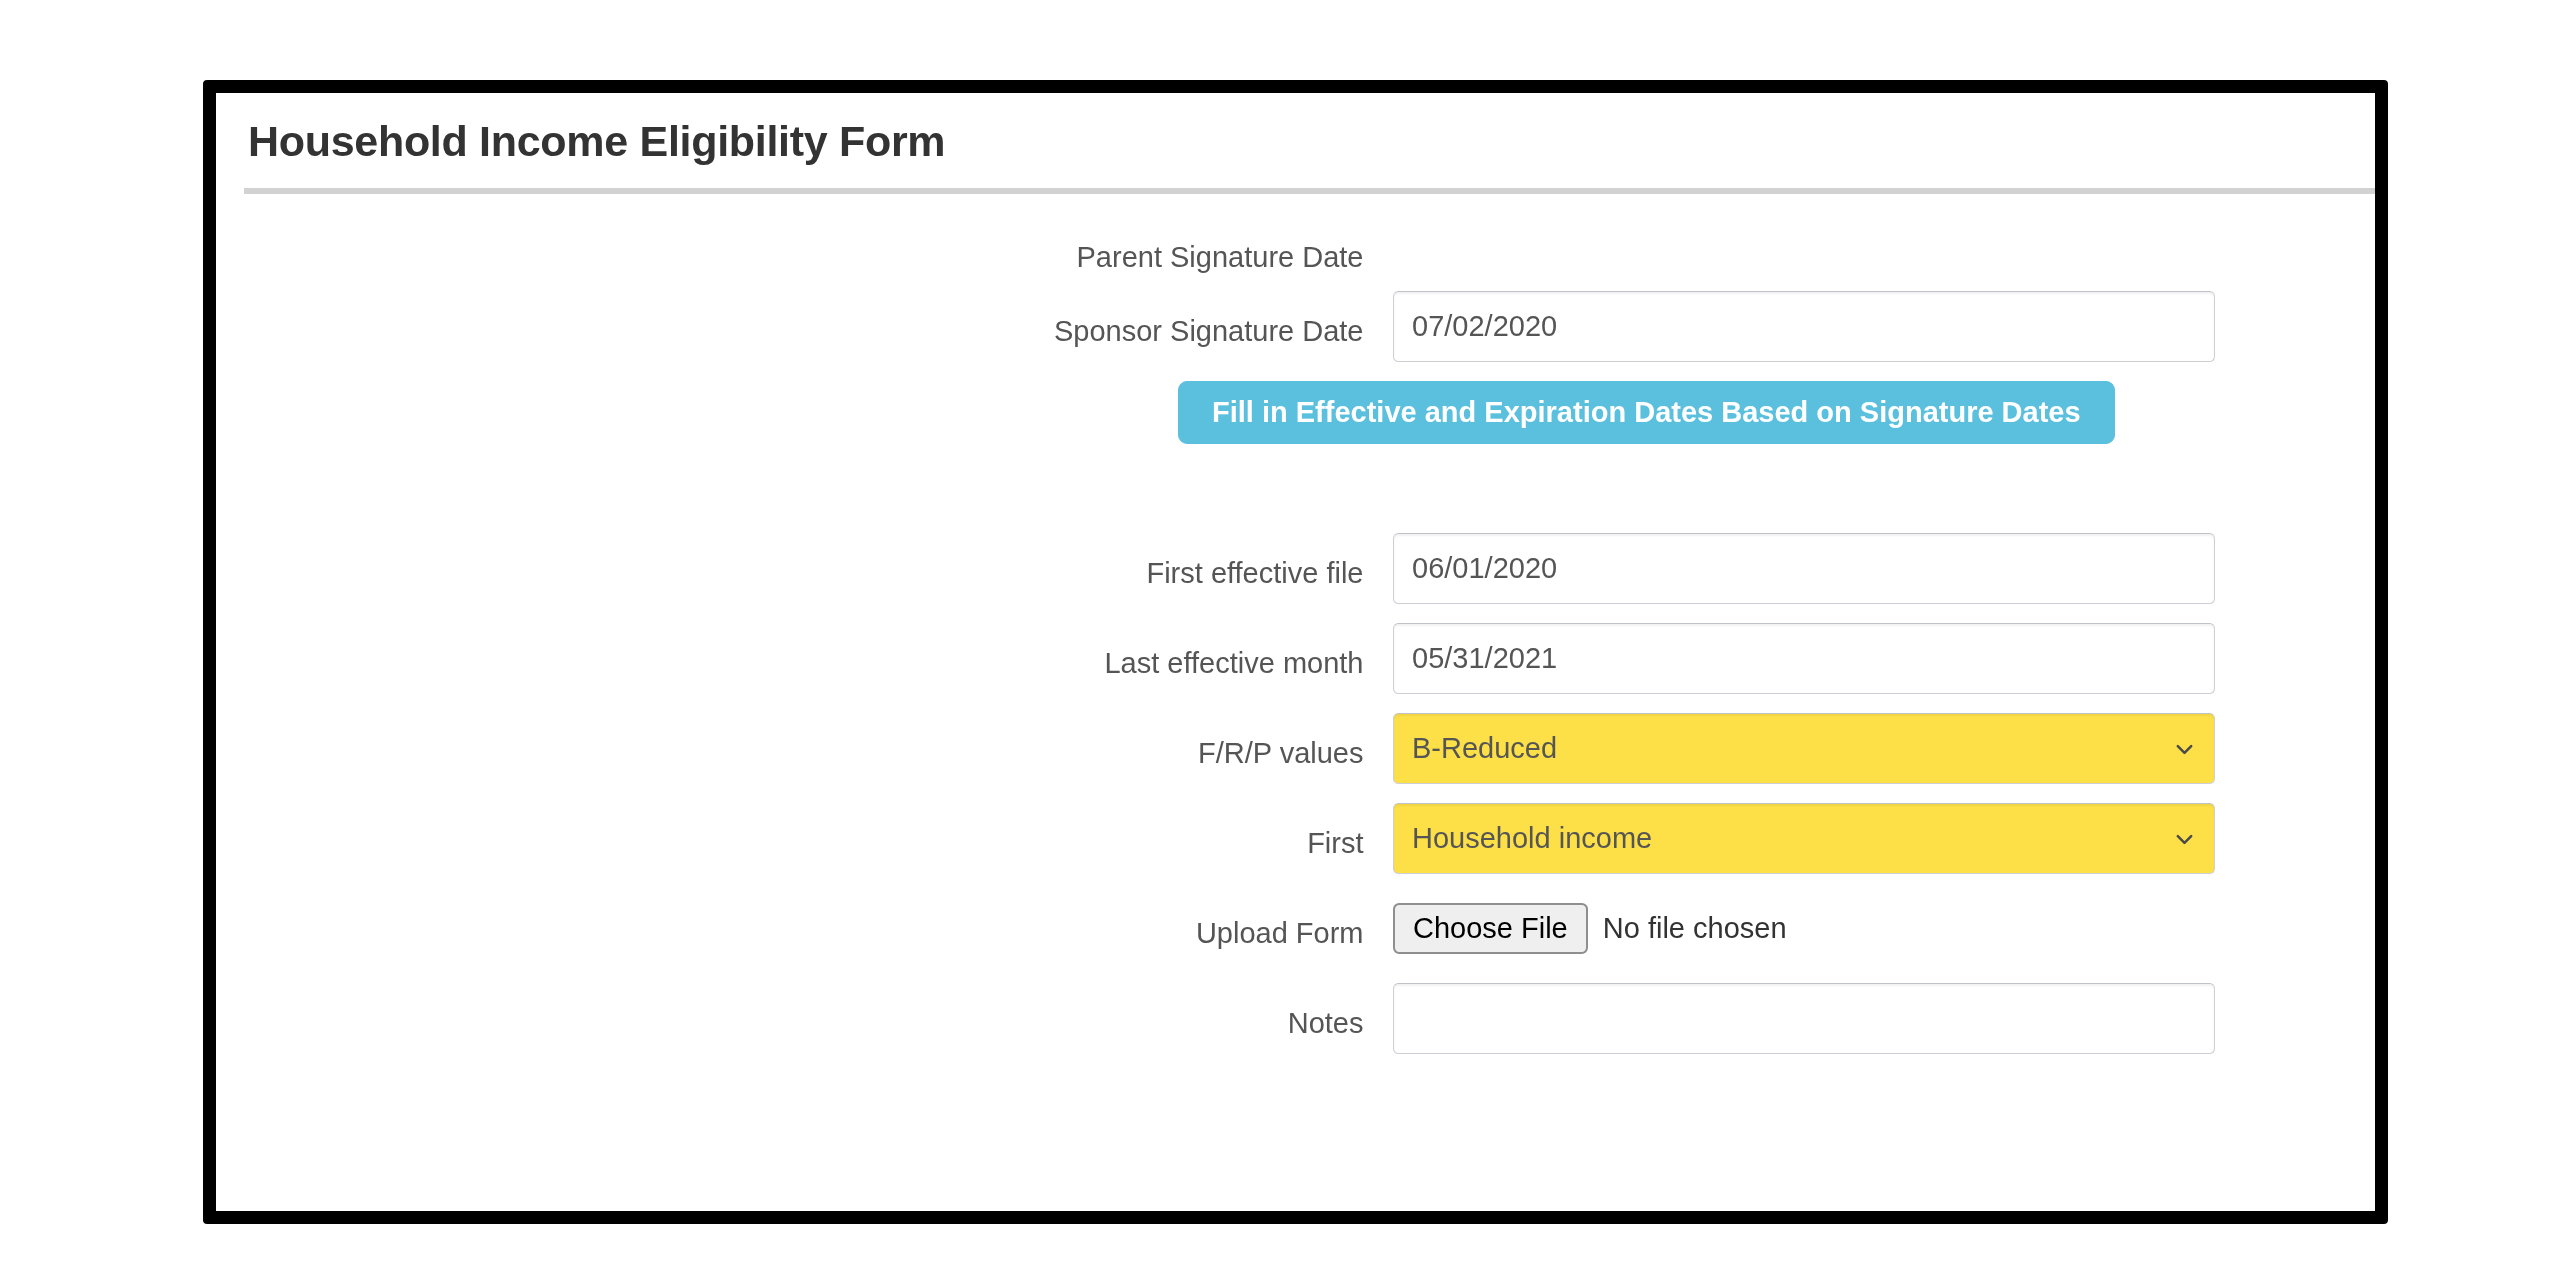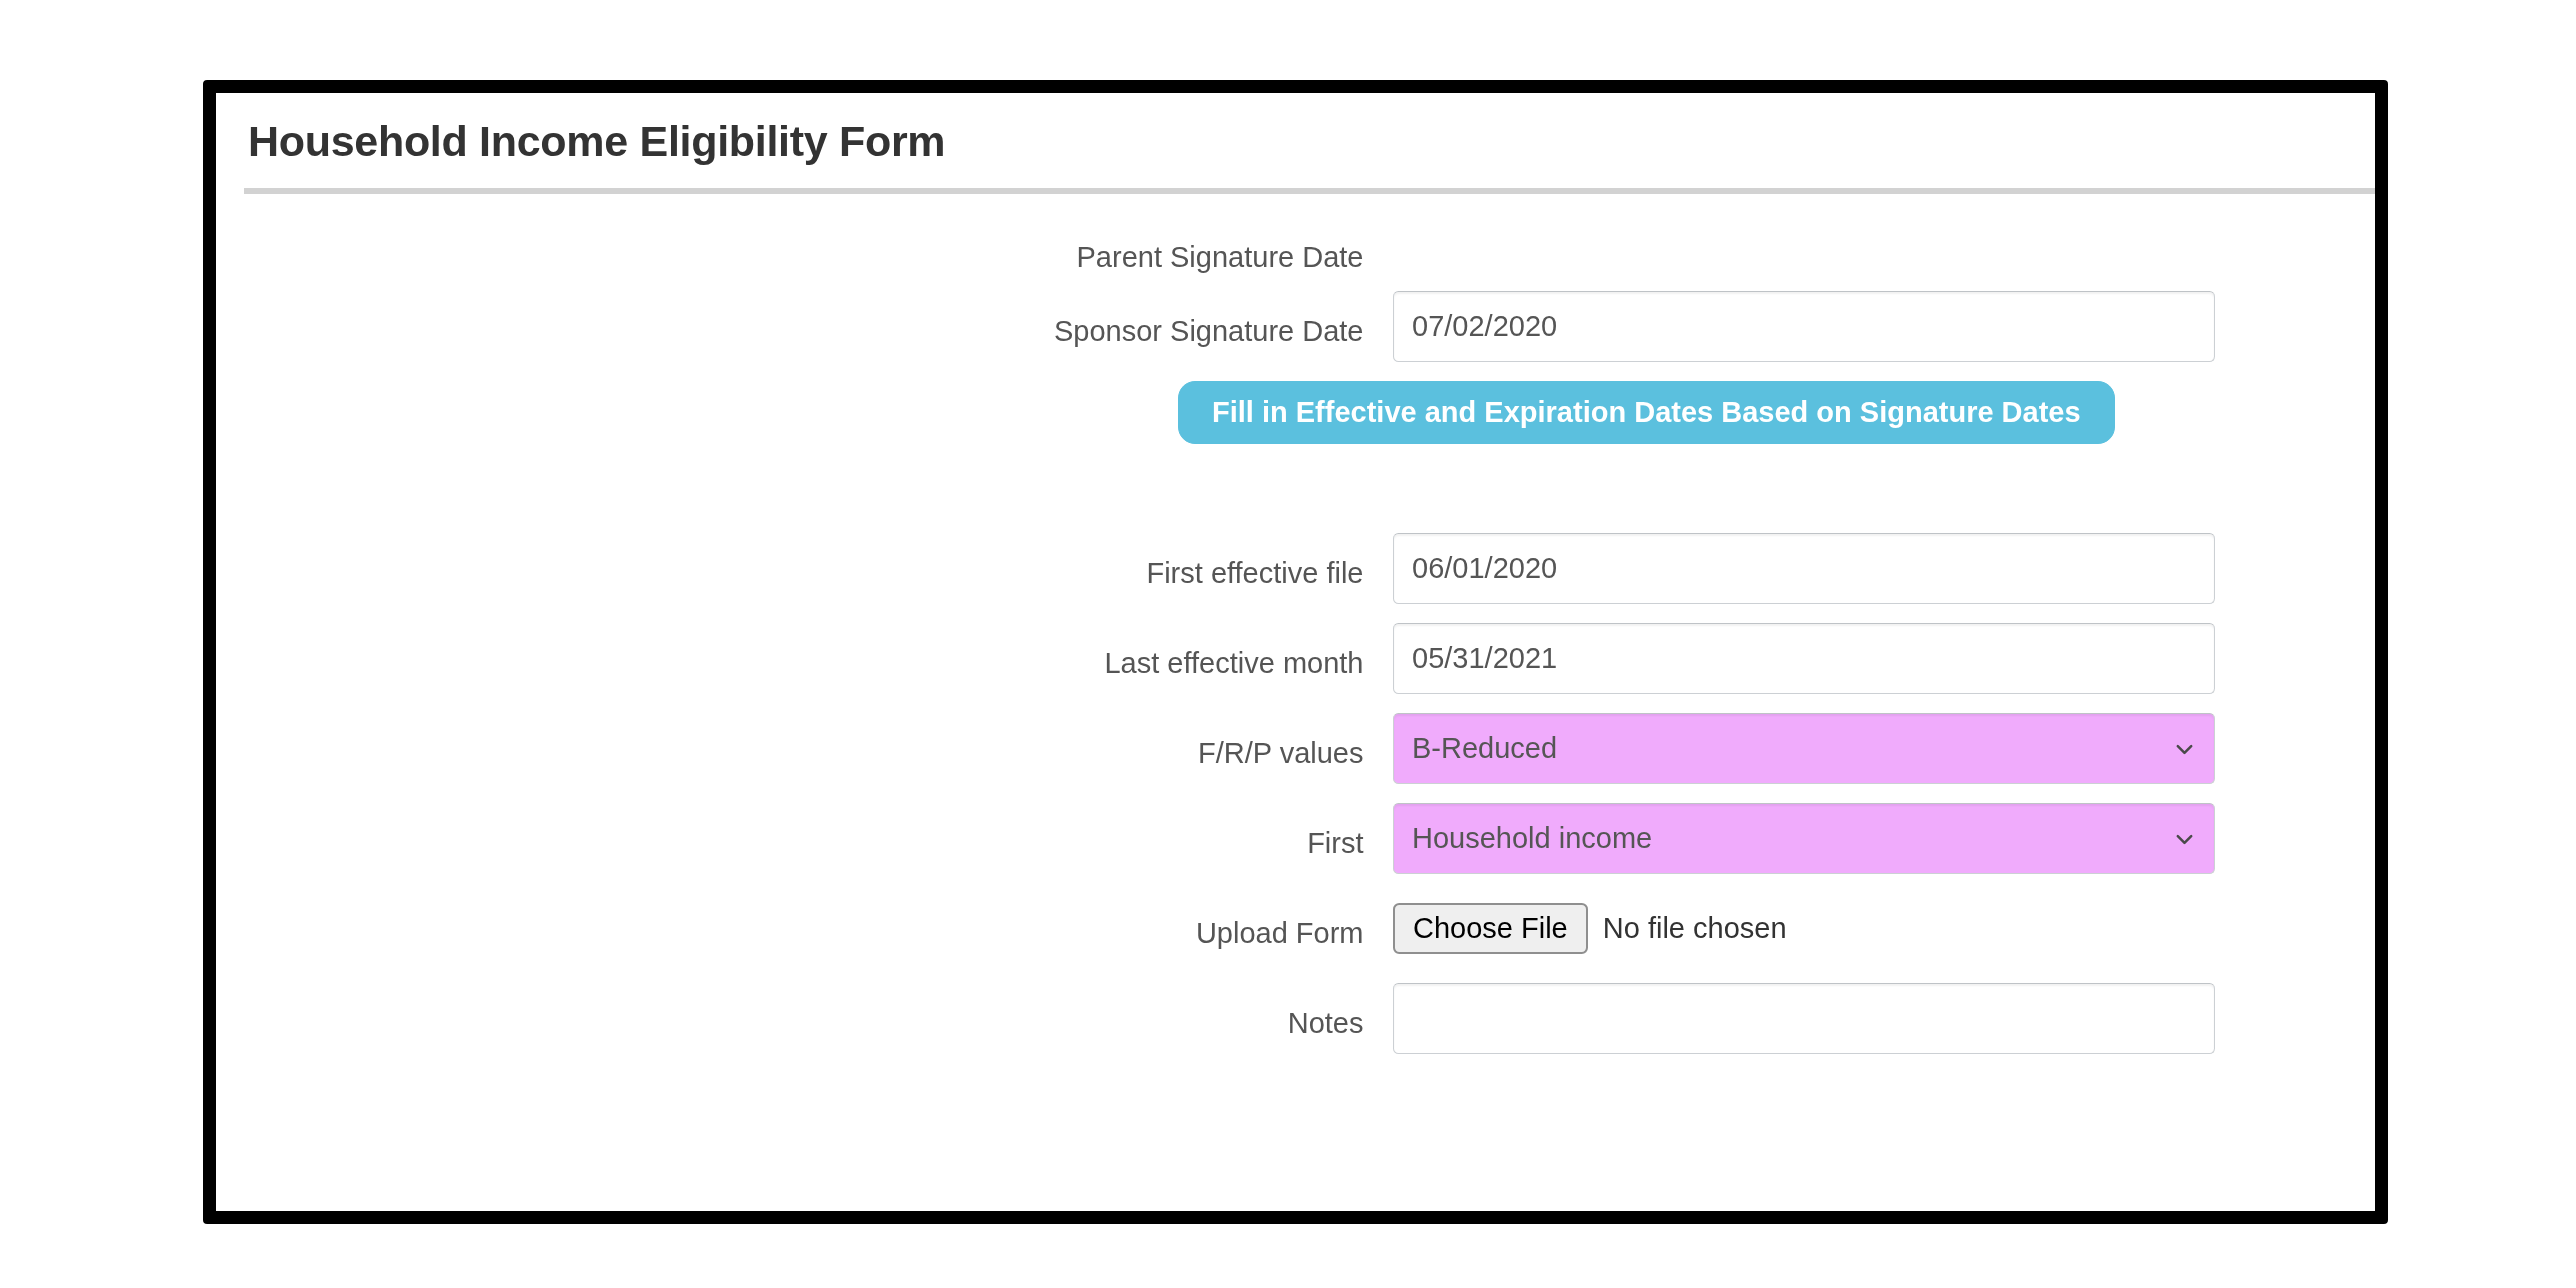--- a/index.html
+++ b/index.html
@@ -118,21 +118,21 @@
   .select-wrap {
     position: relative;
     width: 822px;
     height: 71px;
   }
   .select-input {
     display: block;
     width: 822px;
     height: 71px;
     box-sizing: border-box;
-    background: #f0abfc;
+    background: #fde047;
     border: 1.4px solid #ccd0d4;
     border-top-color: #bfc3c7;
     border-radius: 5.5px;
     font-family: "Liberation Sans", sans-serif;
     font-size: 29px;
     color: #555555;
     padding: 0 55px 0 18px;
     line-height: 68px;
     outline: none;
     box-shadow: inset 0 2.1px 2.1px rgba(0,0,0,0.055);
@@ -157,21 +157,21 @@
     margin-bottom: 18px;
   }
   #fill-button-row .label-col {
     width: 1177px;
     flex: 0 0 1177px;
   }
   #fill-dates-button {
     display: inline-block;
     background: #5bc0de;
     border: 1.4px solid #5bc0de;
-    border-radius: 17px;
+    border-radius: 9px;
     color: #ffffff;
     font-family: "Liberation Sans", sans-serif;
     font-size: 29px;
     font-weight: bold;
     padding: 16px 33px;
     cursor: pointer;
     line-height: 1;
     white-space: nowrap;
     margin-left: -215px;
   }

